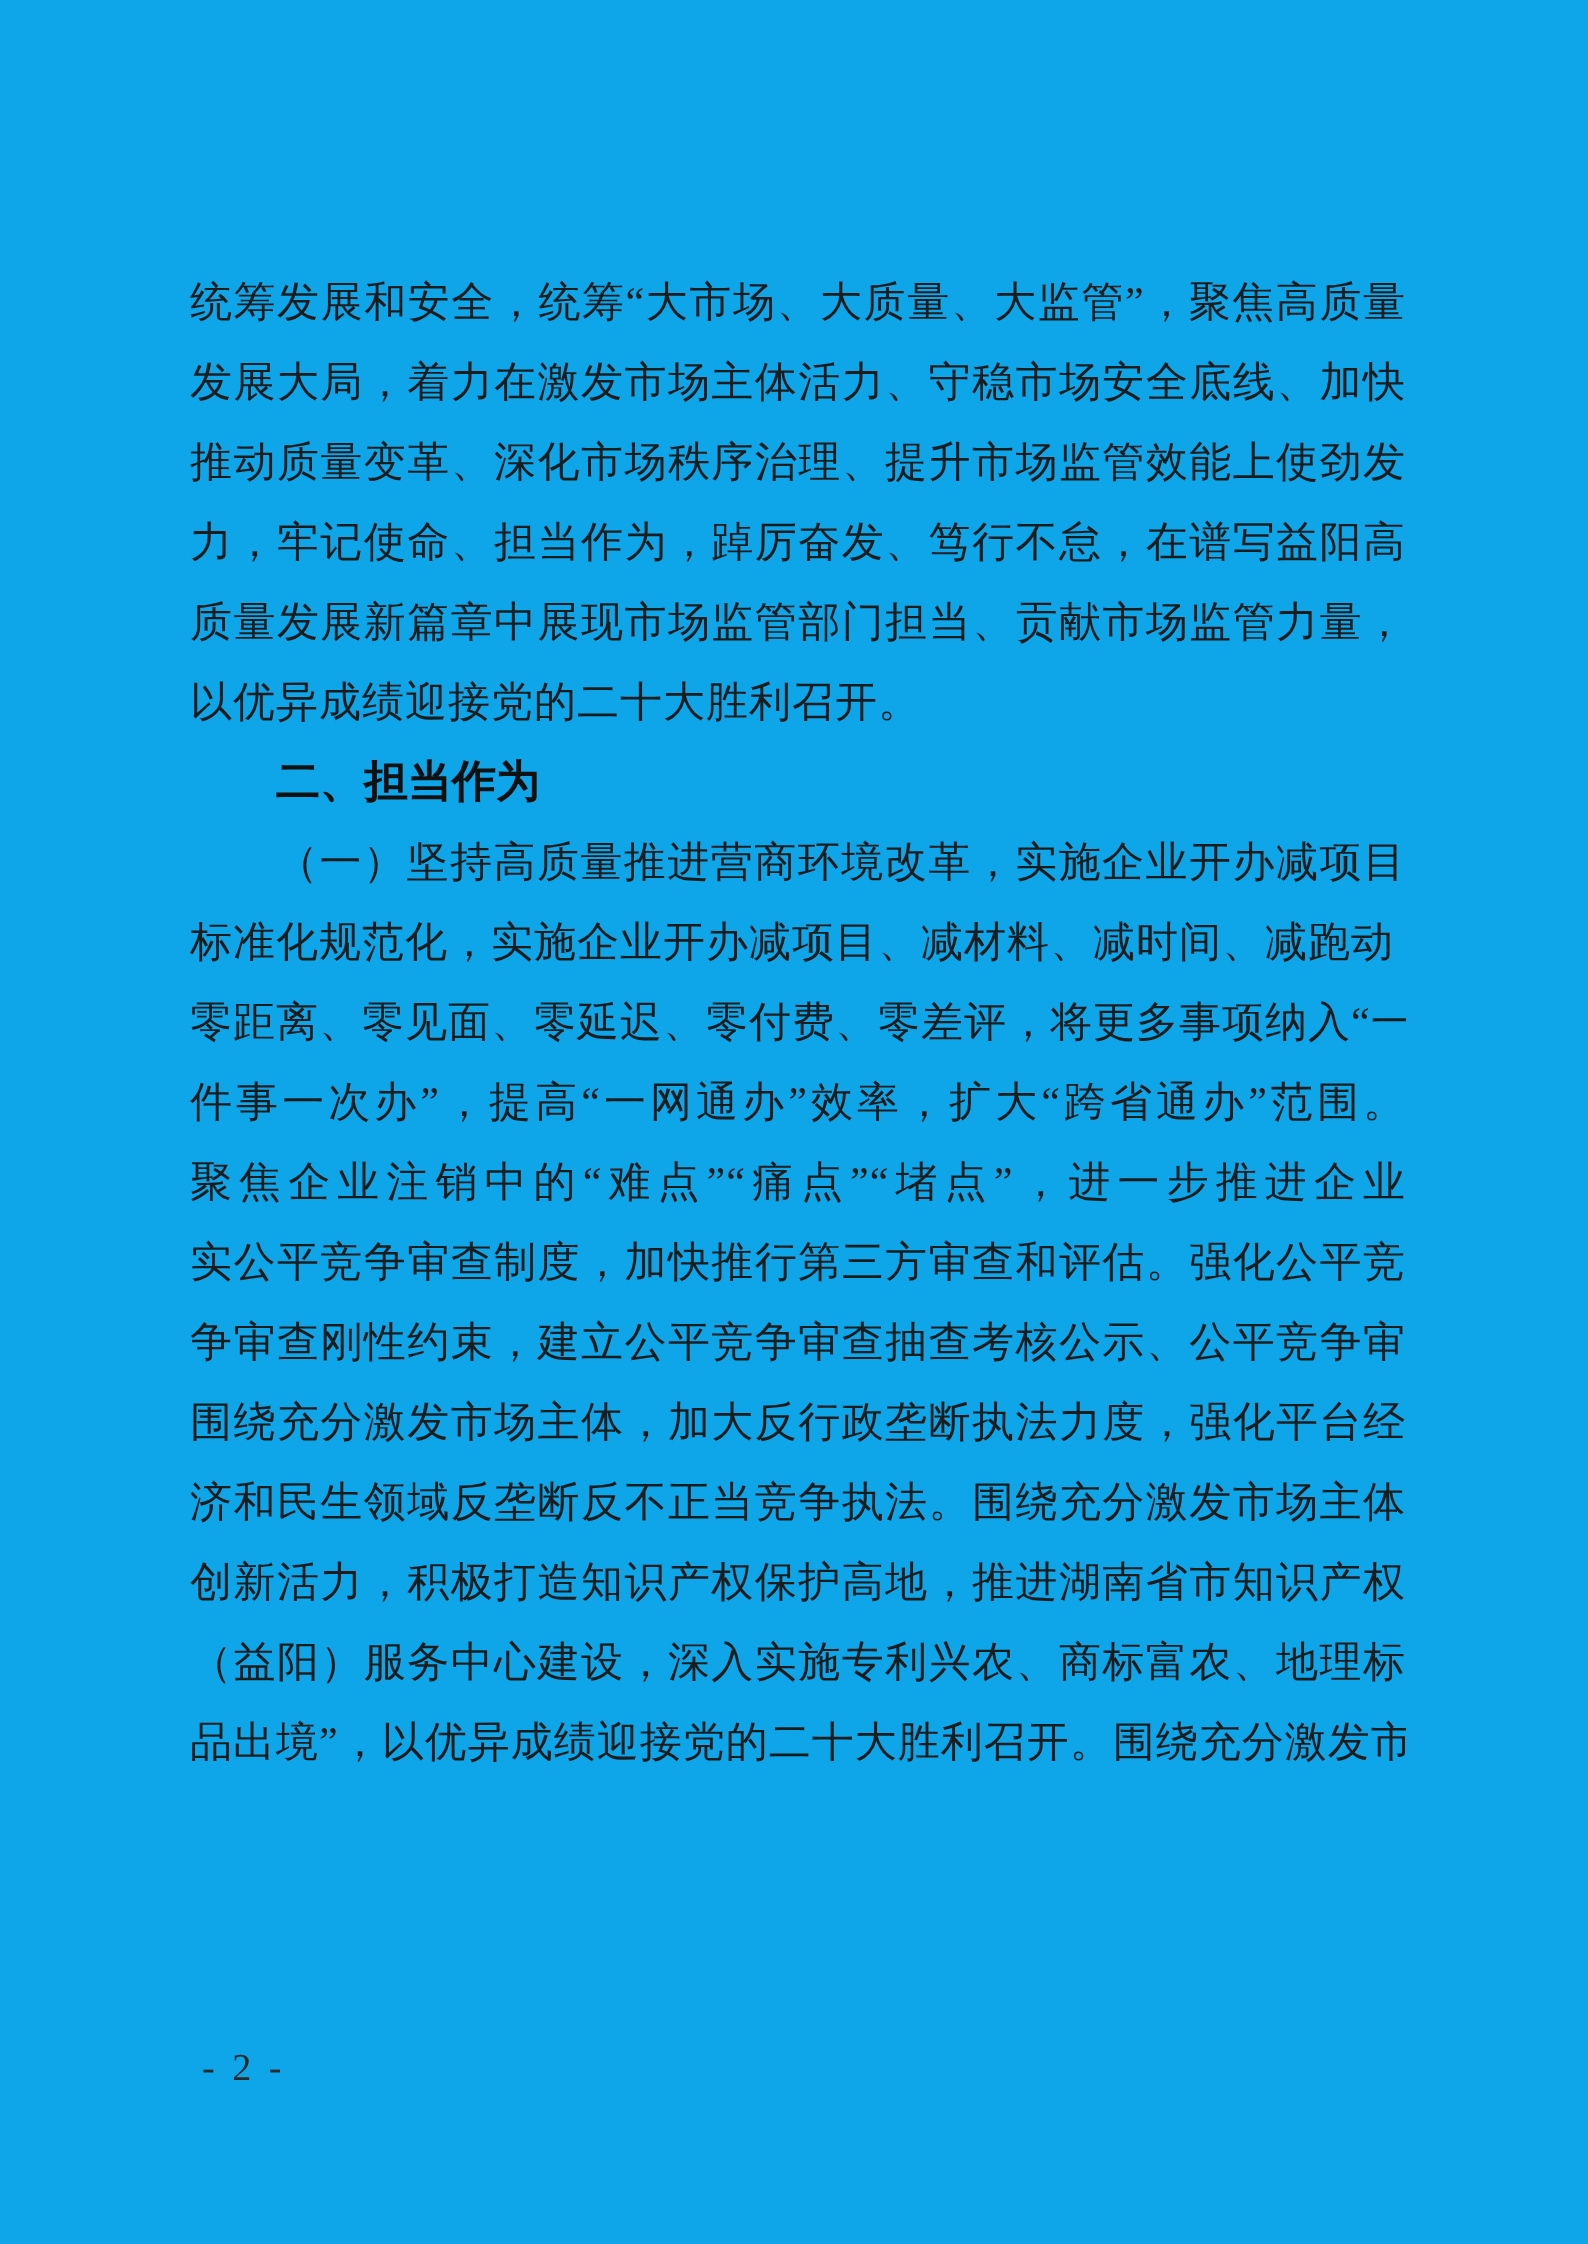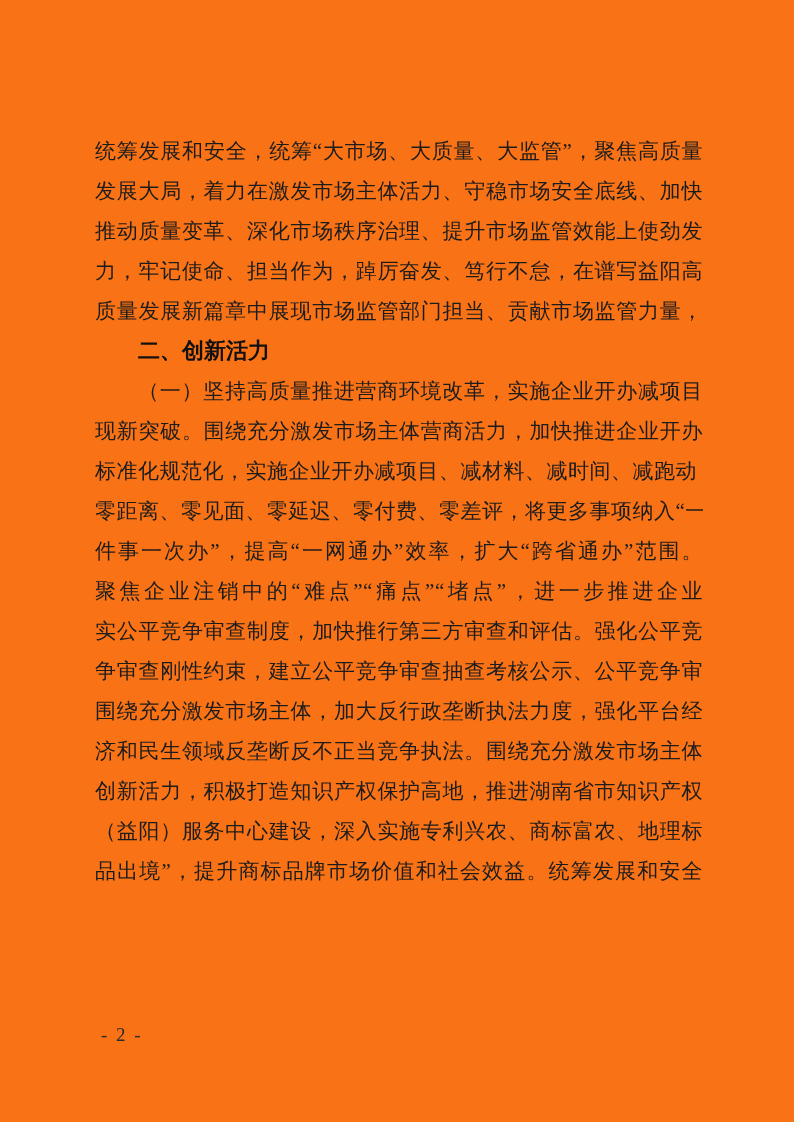--- a/index.html
+++ b/index.html
@@ -13,21 +13,21 @@
     position: relative;
     overflow: hidden;
     font-family: "Liberation Serif", "DejaVu Serif", serif;
     color: #1c1c1c;
   }
   .page {
     position: absolute;
     left: 0; top: 0;
     width: 794px;
     height: 1122px;
-    background: #f97316;
+    background: #0ea5e9;
   }
   .text-block {
     position: absolute;
     left: 95px;
     top: 131px;
     width: 608px;
   }
   .line {
     font-size: 21px;
     height: 40px;
@@ -70,33 +70,33 @@
 <body>
 
 <div class="page">
   <div class="text-block">
 
     <div class="line">统筹发展和安全，统筹“大市场、大质量、大监管”，聚焦高质量</div>
     <div class="line">发展大局，着力在激发市场主体活力、守稳市场安全底线、加快</div>
     <div class="line">推动质量变革、深化市场秩序治理、提升市场监管效能上使劲发</div>
     <div class="line">力，牢记使命、担当作为，踔厉奋发、笃行不怠，在谱写益阳高</div>
     <div class="line">质量发展新篇章中展现市场监管部门担当、贡献市场监管力量，</div>
+    <div class="line last-of-para">以优异成绩迎接党的二十大胜利召开。</div>
 
-    <div class="section-heading">二、创新活力</div>
+    <div class="section-heading">二、担当作为</div>
 
     <div class="line indent">（一）坚持高质量推进营商环境改革，实施企业开办减项目</div>
-    <div class="line">现新突破。围绕充分激发市场主体营商活力，加快推进企业开办</div>
     <div class="line">标准化规范化，实施企业开办减项目、减材料、减时间、减跑动，</div>
     <div class="line">零距离、零见面、零延迟、零付费、零差评，将更多事项纳入“一</div>
     <div class="line">件事一次办”，提高“一网通办”效率，扩大“跨省通办”范围。</div>
     <div class="line">聚焦企业注销中的“难点”“痛点”“堵点”，进一步推进企业</div>
     <div class="line">实公平竞争审查制度，加快推行第三方审查和评估。强化公平竞</div>
     <div class="line">争审查刚性约束，建立公平竞争审查抽查考核公示、公平竞争审</div>
     <div class="line">围绕充分激发市场主体，加大反行政垄断执法力度，强化平台经</div>
     <div class="line">济和民生领域反垄断反不正当竞争执法。围绕充分激发市场主体</div>
     <div class="line">创新活力，积极打造知识产权保护高地，推进湖南省市知识产权</div>
     <div class="line">（益阳）服务中心建设，深入实施专利兴农、商标富农、地理标</div>
-    <div class="line">品出境”，提升商标品牌市场价值和社会效益。统筹发展和安全</div>
+    <div class="line">品出境”，以优异成绩迎接党的二十大胜利召开。围绕充分激发市</div>
 
   </div>
 
   <div class="page-number">- 2 -</div>
 </div>
 
 </body></html>

